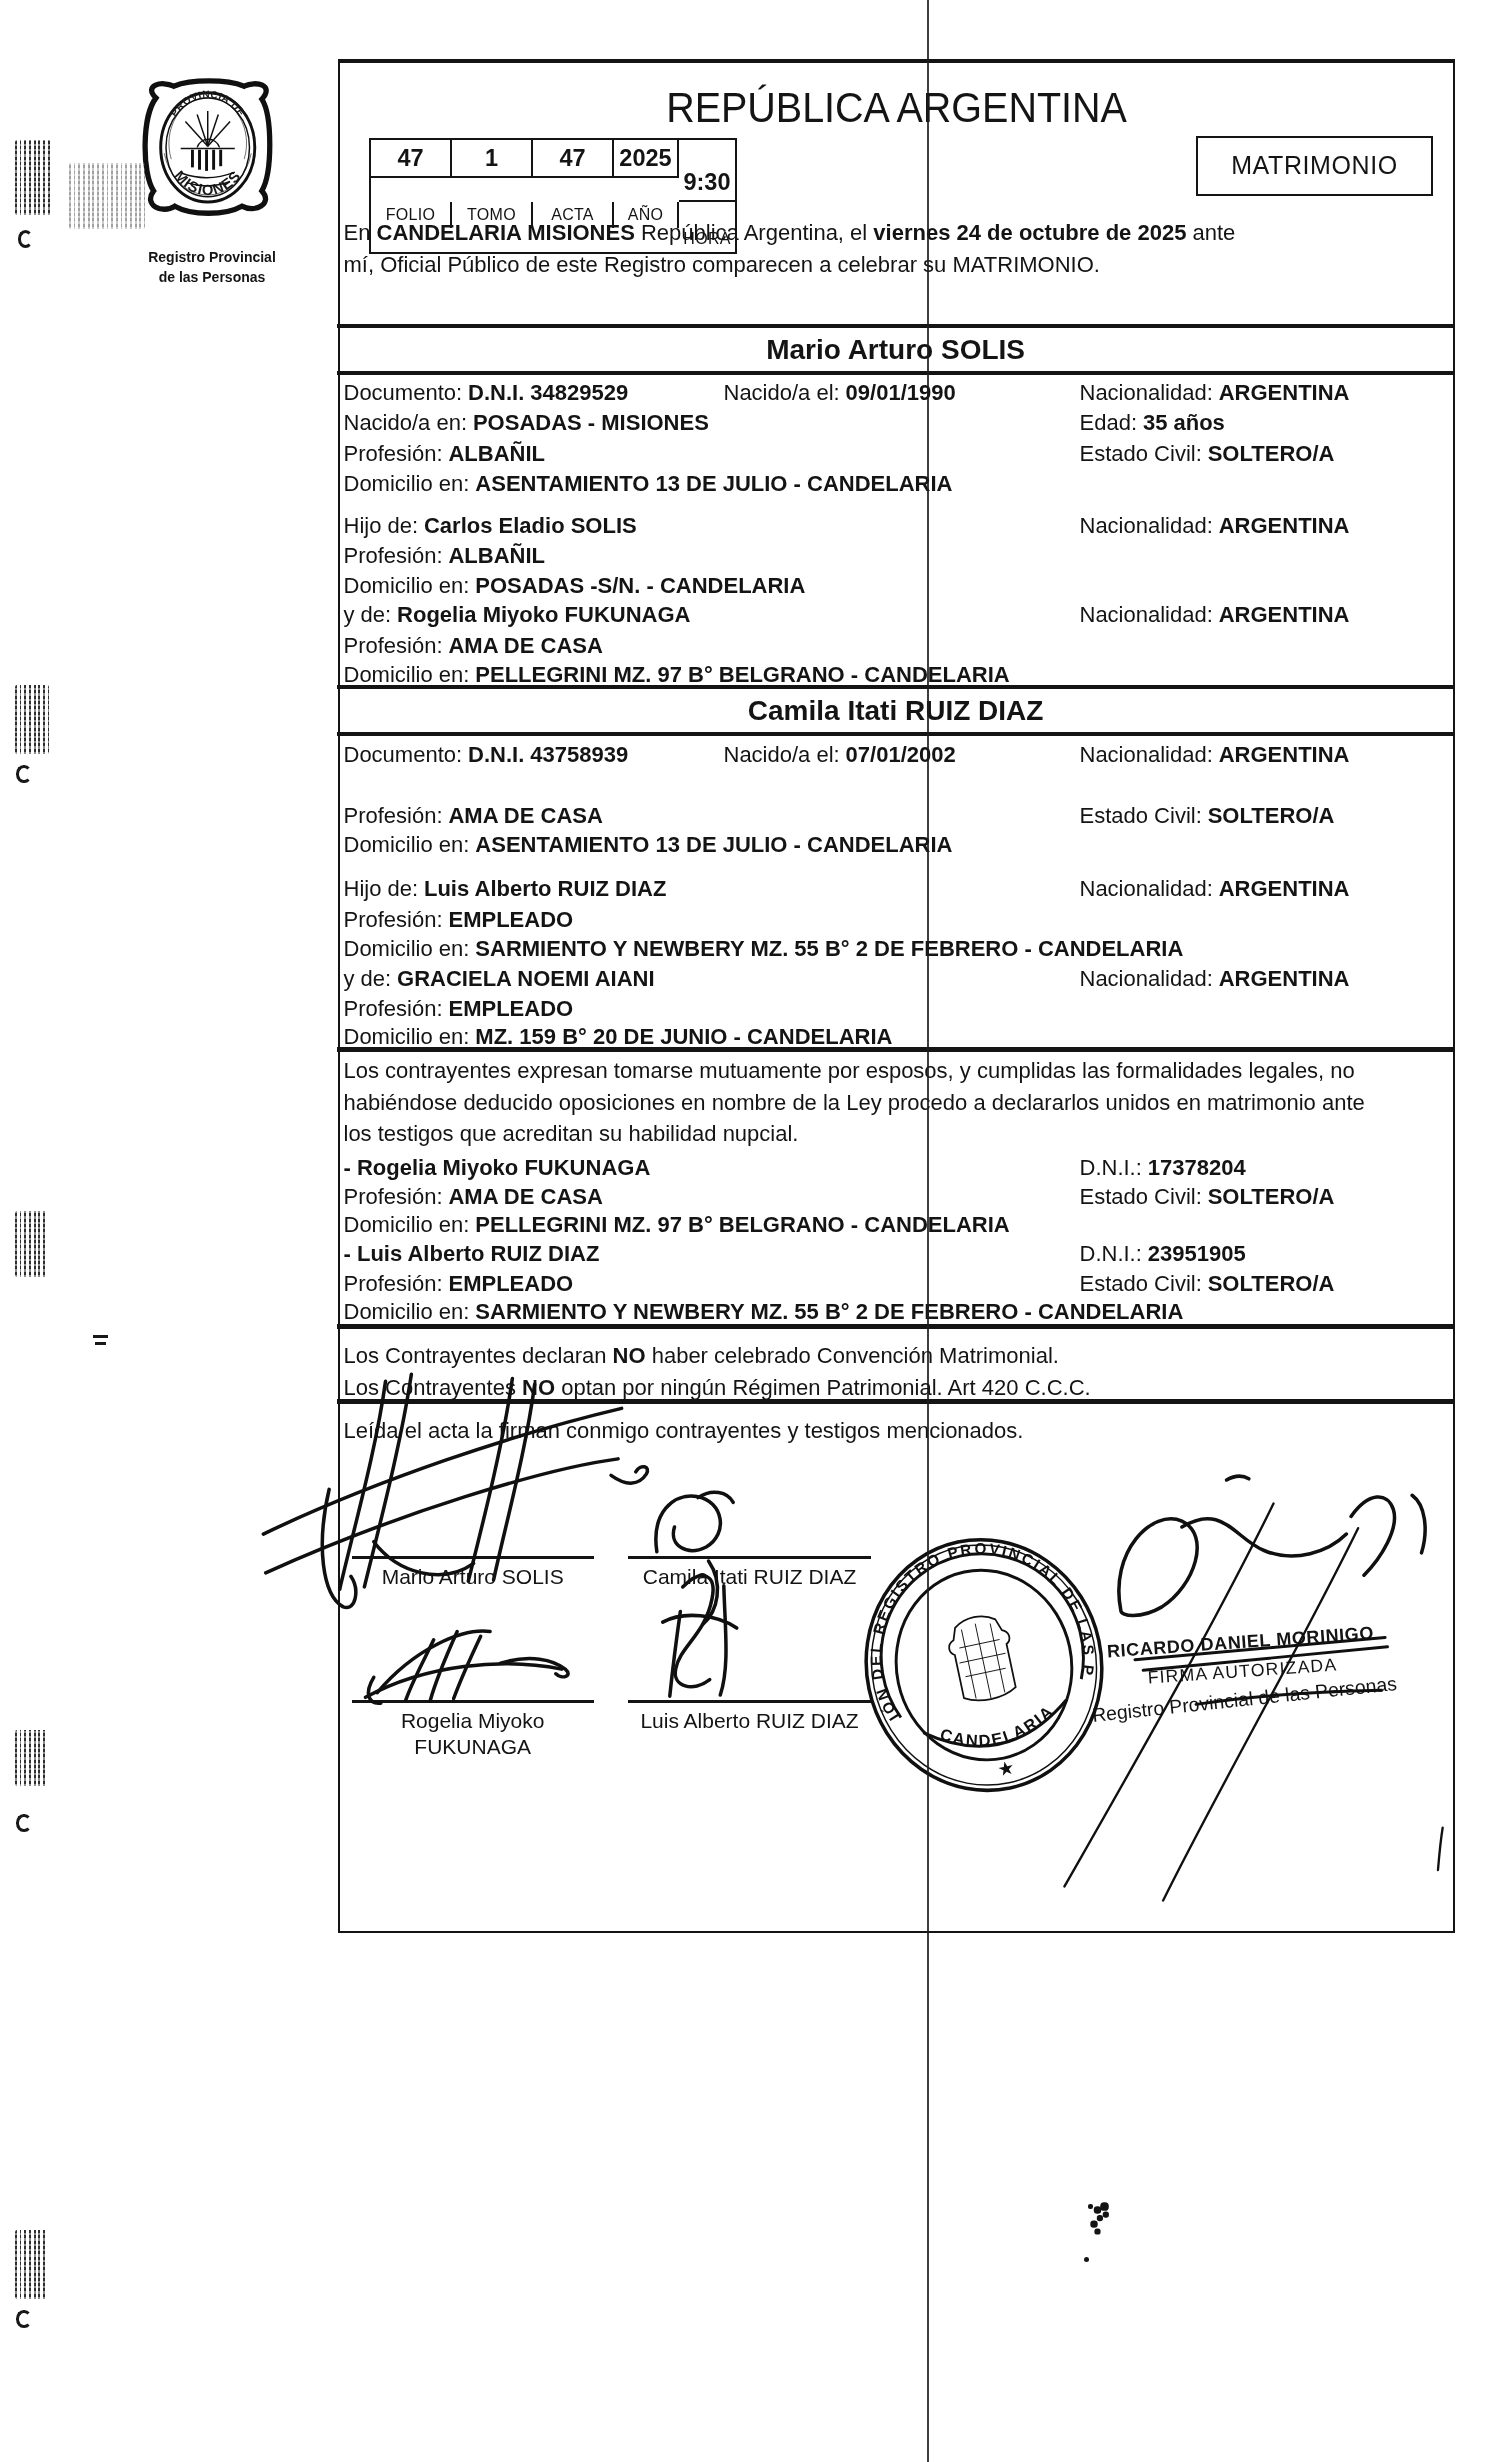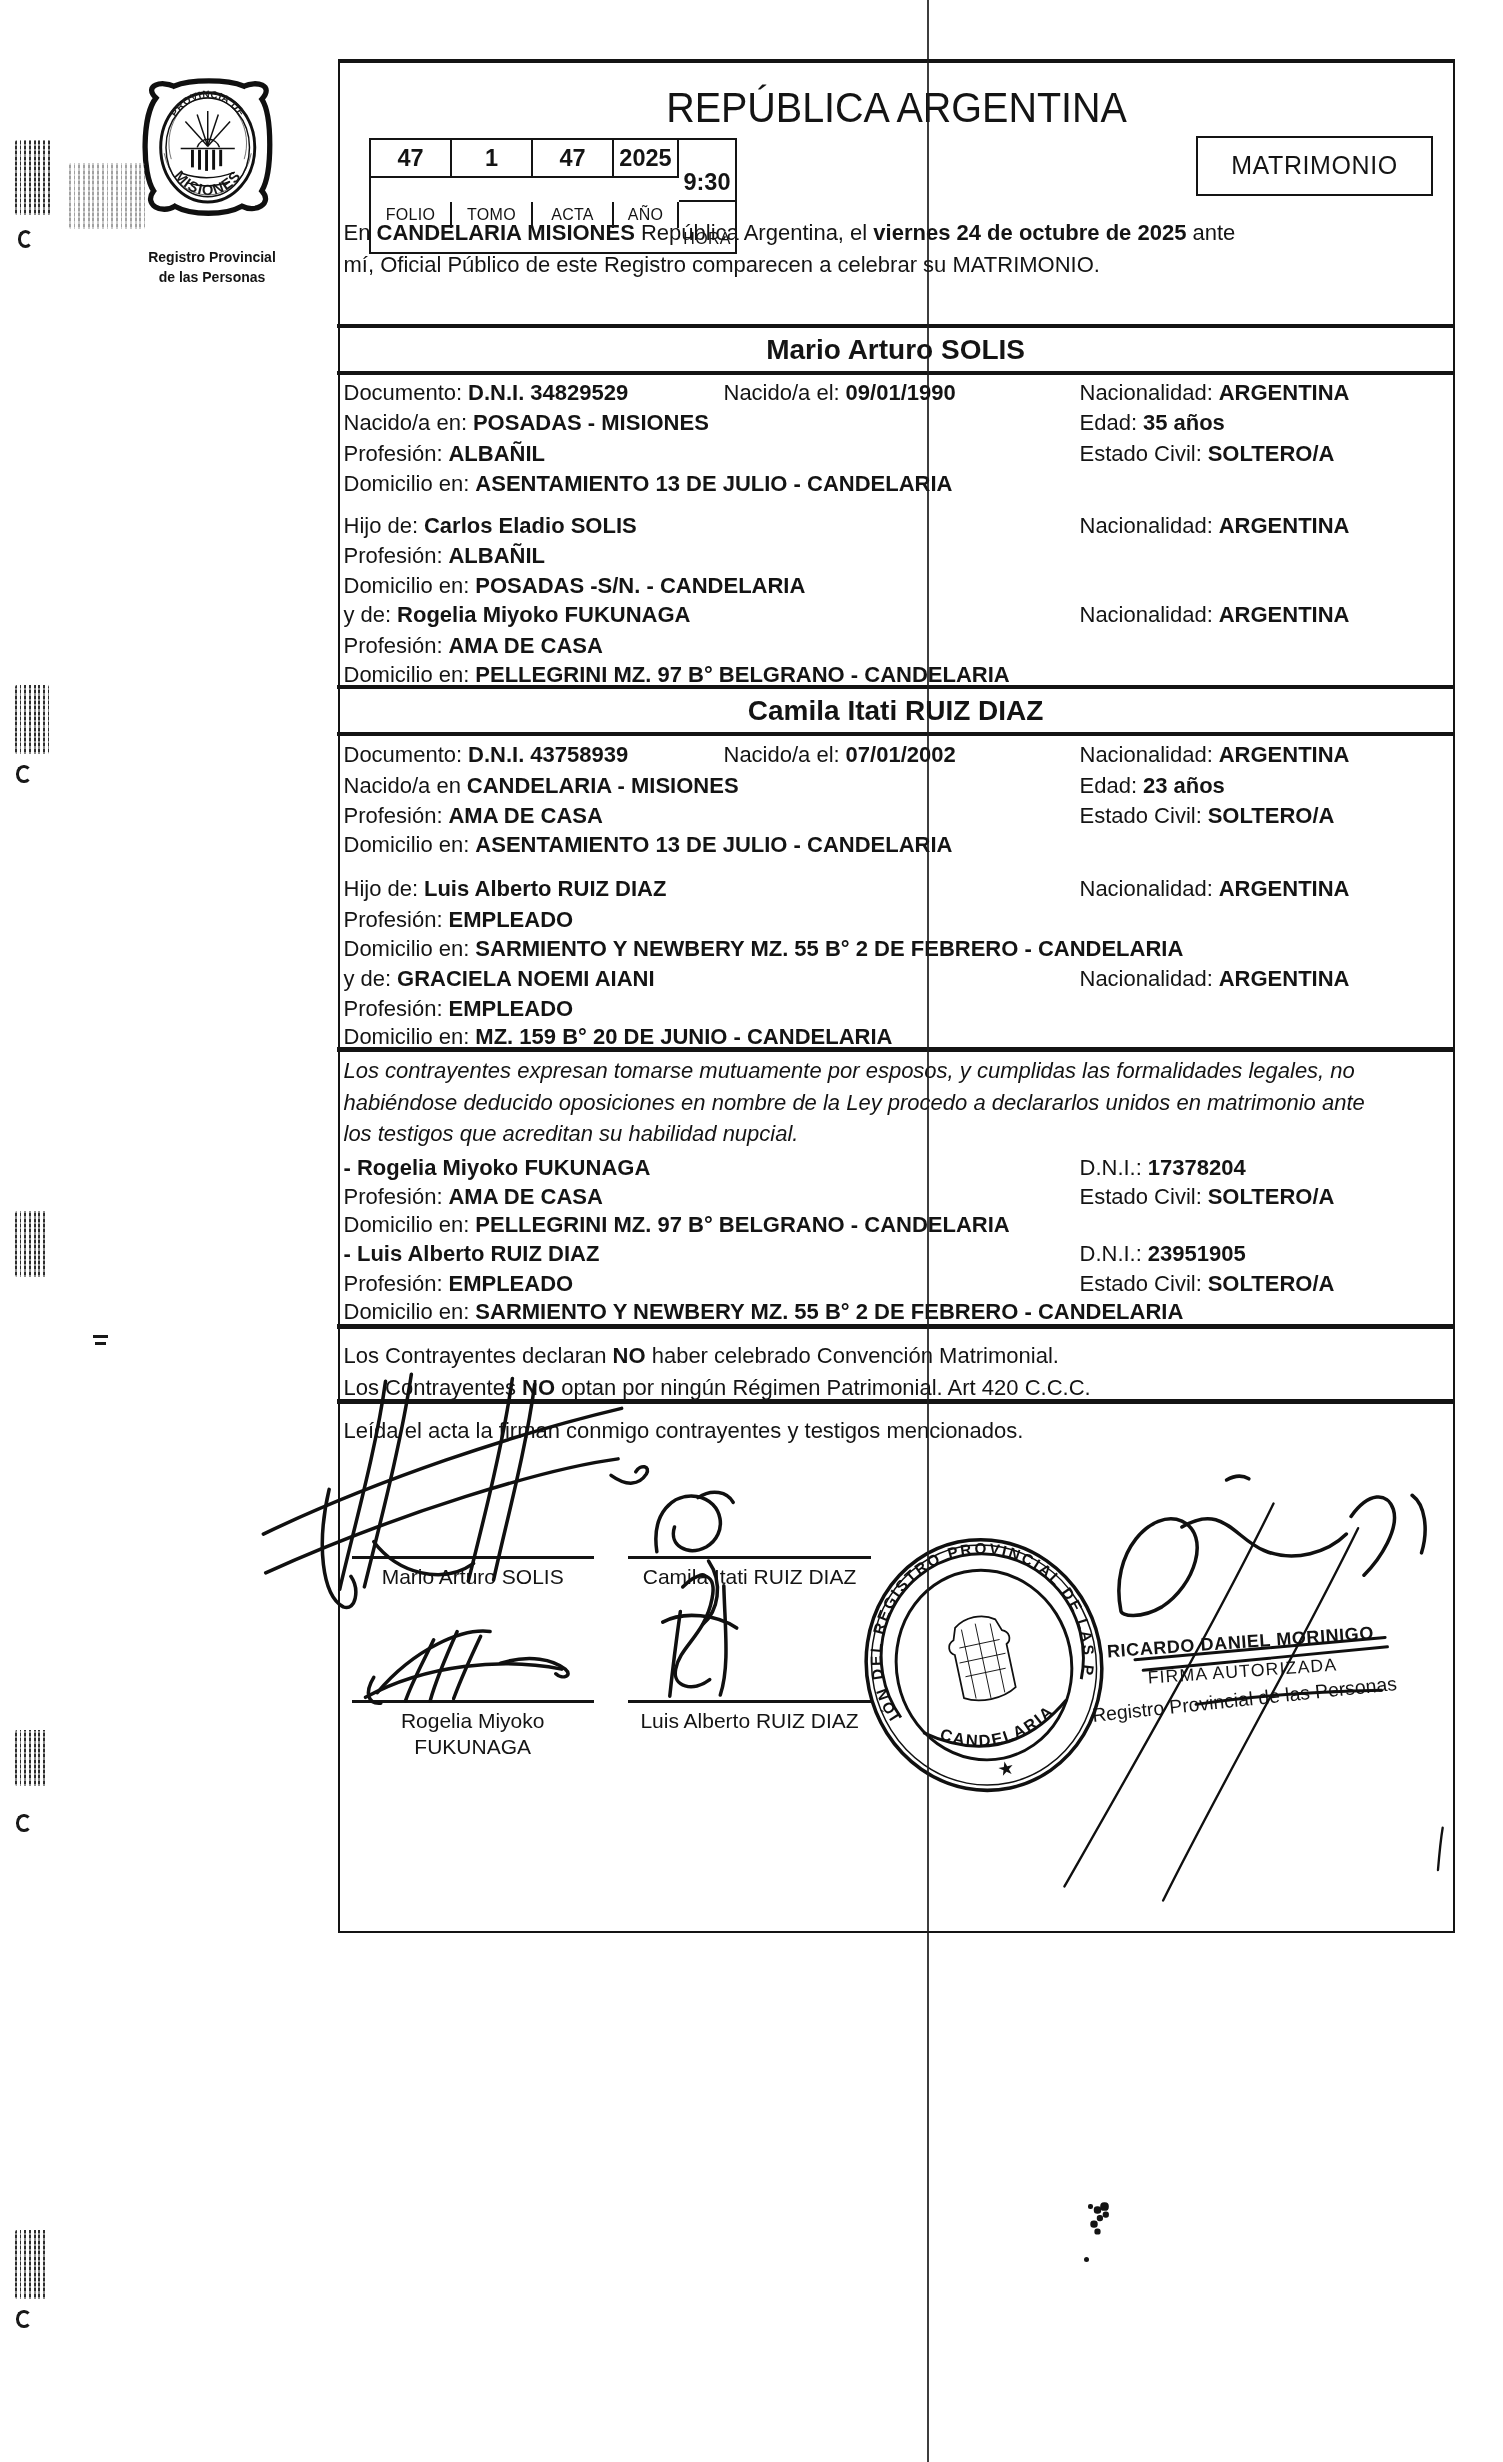--- a/index.html
+++ b/index.html
@@ -26,21 +26,21 @@
   
   .band{position:absolute;left:-2.9px;width:1117px;box-sizing:border-box;border-top:4.1px solid #141414;
         border-bottom:4.1px solid #141414;text-align:center;font-size:28px;font-weight:700;}
   .band span{display:block;line-height:43px;}
   .band1{top:261px;} .band2{top:622px;}
   
   .row{position:absolute;left:3.5px;width:1110px;font-size:22px;white-space:nowrap;}
   .p2{position:absolute;left:380px;} .p3{position:absolute;left:736px;}
   .val{font-weight:700;margin-left:5.9px;}
   .rule{position:absolute;left:-2.9px;width:1117px;height:4.7px;background:#141414;}
-  .par{font-size:22px;font-style:italic;}
+  .par{font-size:22px;}
   
   .sigline{position:absolute;height:2.9px;background:#141414;}
   .siglabel{position:absolute;text-align:center;font-size:21px;line-height:26px;}
   
   .official{position:absolute;left:1078px;top:1632px;width:329px;transform:rotate(-4deg);text-align:center;}
   .official .oname{font-size:18px;font-weight:700;letter-spacing:0.6px;}
   .official .ofirma{margin-top:8.2px;font-size:17.6px;letter-spacing:1.2px;}
   .official .oreg{margin-top:5.9px;font-size:19.4px;transform:rotate(-2deg);}
   
   .orgtext{position:absolute;left:130px;top:247px;width:164px;text-align:center;
@@ -170,24 +170,20 @@
     </div>
 
     <div class="band band2">
         <span>Camila Itati RUIZ DIAZ</span>
       </div>
     <div class="row" style="top:679px">
       <span><span>Documento:</span><b class="val">D.N.I. 43758939</b></span>
       <span class="p2"><span>Nacido/a el:</span><b class="val">07/01/2002</b></span>
       <span class="p3"><span>Nacionalidad:</span><b class="val">ARGENTINA</b></span>
     </div>
-    <div class="row" style="top:710px">
-      <span><span>Nacido/a en</span><b class="val">CANDELARIA - MISIONES</b></span>
-      <span class="p3"><span>Edad:</span><b class="val">23 años</b></span>
-    </div>
     <div class="row" style="top:740px">
       <span><span>Profesión:</span><b class="val">AMA DE CASA</b></span>
       <span class="p3"><span>Estado Civil:</span><b class="val">SOLTERO/A</b></span>
     </div>
     <div class="row" style="top:769px">
       <span><span>Domicilio en:</span><b class="val">ASENTAMIENTO 13 DE JULIO - CANDELARIA</b></span>
     </div>
     <div class="row" style="top:813px">
       <span><span>Hijo de:</span><b class="val">Luis Alberto RUIZ DIAZ</b></span>
       <span class="p3"><span>Nacionalidad:</span><b class="val">ARGENTINA</b></span>

